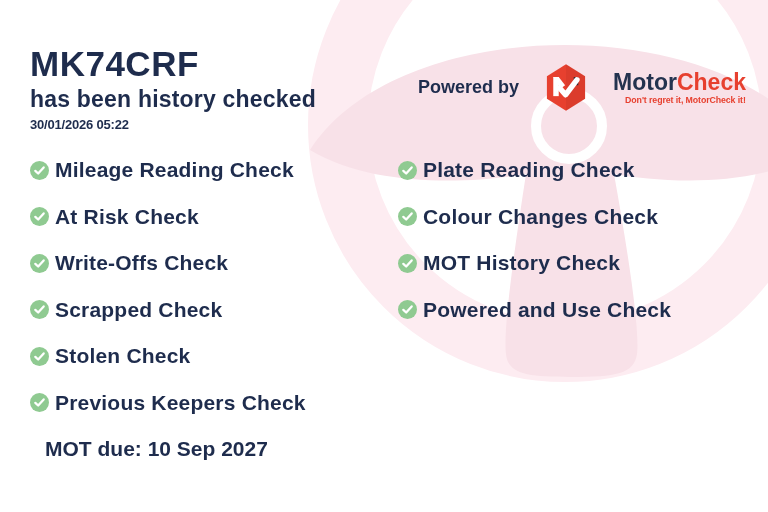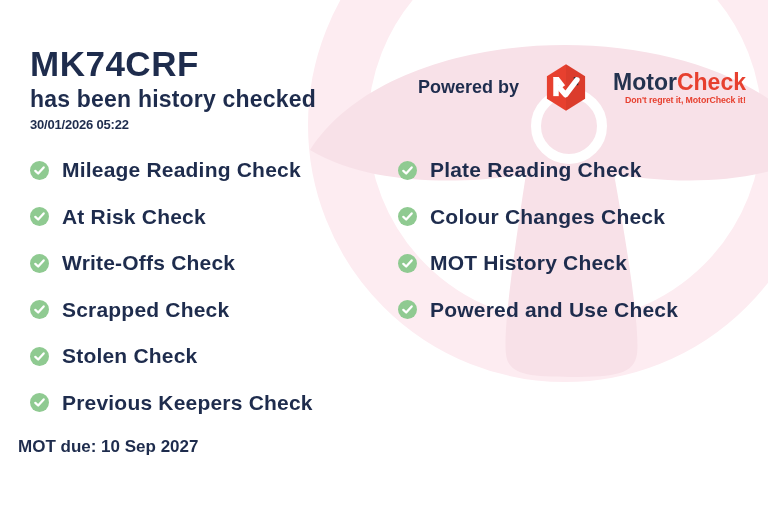--- a/index.html
+++ b/index.html
@@ -45,32 +45,32 @@
   .brand-accent { color: #e7402f; }
   .brand-tagline {
     font-size: 8.8px; font-weight: 700; color: #e7402f;
     letter-spacing: -0.1px; white-space: nowrap; margin-top: 1px; padding-left: 12px;
   }
 
   .col { position: absolute; top: 147px; }
   .col-left { left: 30px; }
   .col-right { left: 398px; }
   .check-row {
-    display: flex; align-items: center; gap: 13px;
+    display: flex; align-items: center; gap: 6px;
     height: 46.5px;
   }
   .tick { width: 19px; height: 19px; flex: 0 0 19px; }
   .check-label {
     font-size: 21px; font-weight: 700; letter-spacing: 0.2px;
     color: #1e2c4d; white-space: nowrap;
   }
 
   .mot-due {
-    position: absolute; left: 18px; top: 438px;
-    font-size: 17px; font-weight: 700; color: #1e2c4d;
+    position: absolute; left: 45px; top: 438px;
+    font-size: 21px; font-weight: 700; color: #1e2c4d;
     line-height: 1;
   }
 </style>
 </head>
 <body>
 
 <svg class="bg-wheel" width="768" height="512" viewBox="0 0 768 512" aria-hidden="true">
 
   <circle cx="565" cy="125" r="227" fill="none" stroke="#fdecf1" stroke-width="60"></circle>
 

